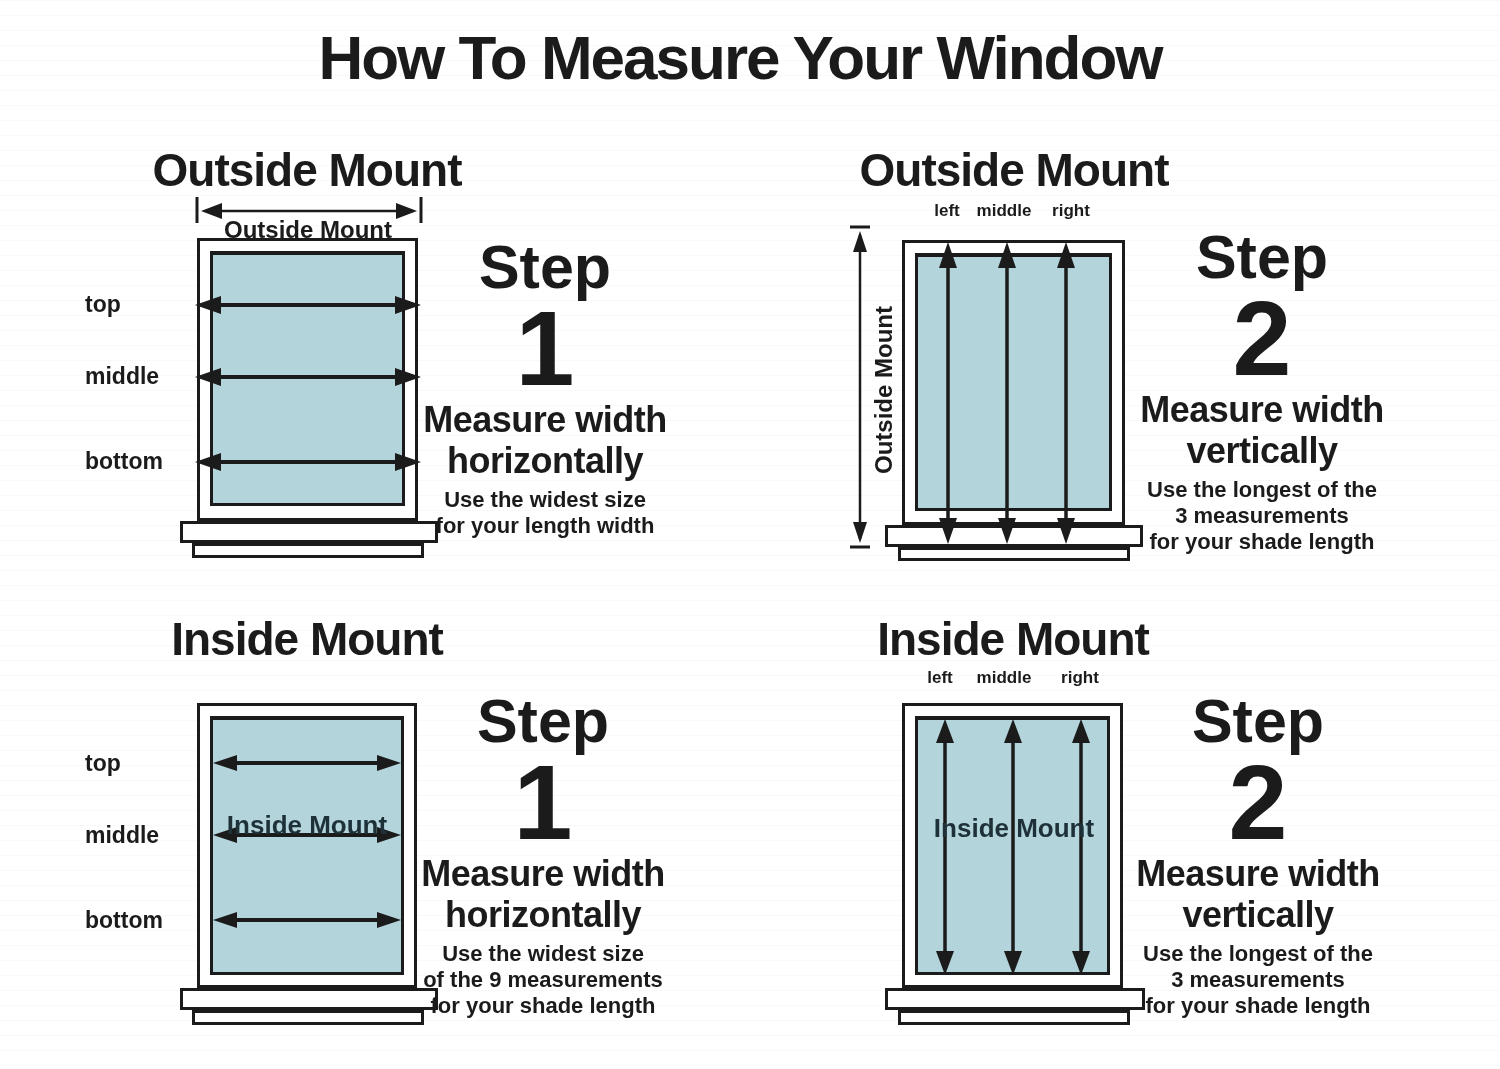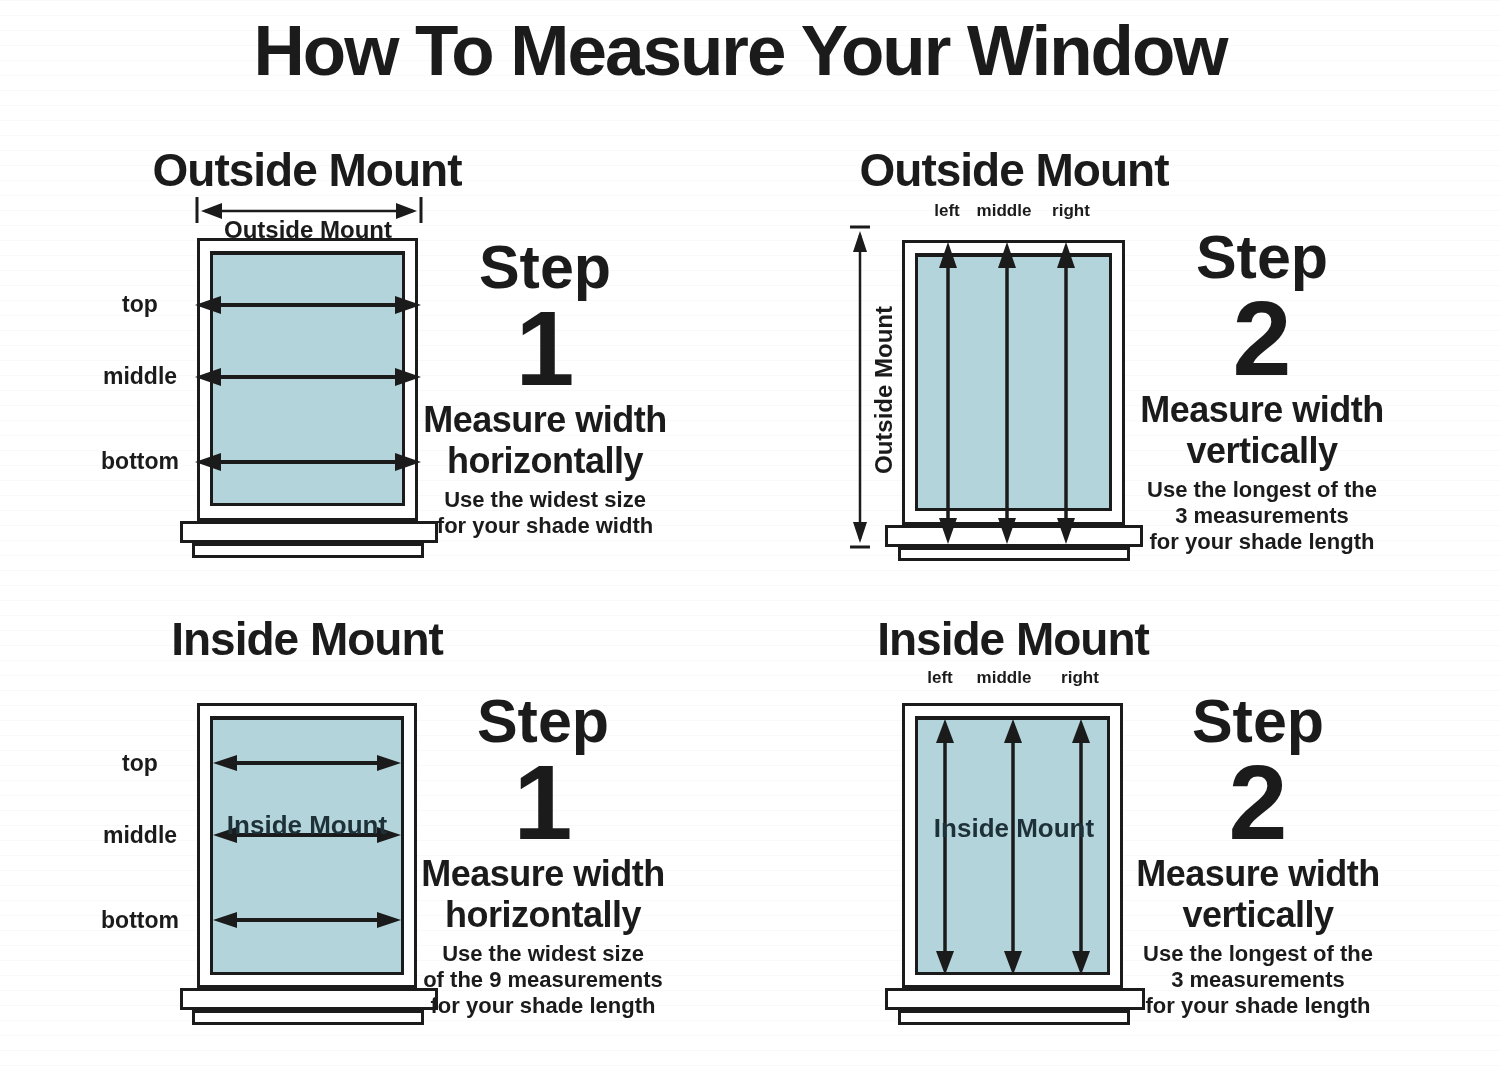--- a/index.html
+++ b/index.html
@@ -5,30 +5,30 @@
   :root{ --ink:#1b1b1b; --pane:#b3d4db; }
   *{ margin:0; padding:0; box-sizing:border-box; }
   html,body{ background:#fff; }
   .page{
     position:relative; width:1500px; height:1069px; overflow:hidden;
     background:#ffffff;
     background-image:repeating-linear-gradient(180deg, rgba(0,0,0,0.022) 0px, rgba(0,0,0,0.022) 1px, transparent 1px, transparent 15px);
     font-family:"Liberation Sans", sans-serif; color:var(--ink);
   }
   .title{
-    position:absolute; left:740px; top:10px; transform:translateX(-50%);
-    font-size:71px; font-weight:bold; letter-spacing:-2px; white-space:nowrap;
+    position:absolute; left:740px; top:22px; transform:translateX(-50%);
+    font-size:62px; font-weight:bold; letter-spacing:-2px; white-space:nowrap;
   }
   .q-heading{
     position:absolute; transform:translateX(-50%);
     font-size:46px; font-weight:bold; letter-spacing:-1px; white-space:nowrap;
   }
   .small-label{ position:absolute; font-weight:bold; font-size:17px; white-space:nowrap; }
   .center-x{ transform:translateX(-50%); }
-  .row-label{ position:absolute; width:110px; text-align:center; font-weight:bold; font-size:23px; }
+  .row-label{ position:absolute; width:110px; font-weight:bold; font-size:23px; }
   .window{ position:absolute; background:#fff; border:3px solid var(--ink); z-index:1; }
   .pane{ position:absolute; left:10px; top:10px; background:var(--pane);
          border:3px solid var(--ink); border-top-width:4px; }
   .sill{ position:absolute; background:#fff; border:3px solid var(--ink); z-index:2; }
   .arrow-svg{ position:absolute; z-index:5; }
   .arrow-svg line{ stroke:var(--ink); }
   .arrow-svg polygon{ fill:var(--ink); }
   .pane-label{
     position:absolute; transform:translateX(-50%); z-index:6;
     font-weight:bold; font-size:26px; white-space:nowrap; color:#1e3138;
@@ -91,21 +91,21 @@
     <div class="sill" style="left:180px; top:521px; width:258px; height:22px;"></div>
     <div class="sill" style="left:192px; top:543px; width:232px; height:15px;"></div>
 
     <div class="step" style="left:545px; top:237px;">
       <div class="label">Step</div>
       <div class="num">1</div>
       <div class="line">Measure width</div>
       <div class="line">horizontally</div>
       <div class="notes">
         <div class="note">Use the widest size</div>
-        <div class="note">for your shade width</div>
+        <div class="note">for your length width</div>
       </div>
     </div>
   </div>
 
   <div>
     <div class="q-heading" style="left:1014px; top:143px;">Outside Mount</div>
 
     <div class="small-label center-x" style="left:947px; top:201px;">left</div>
     <div class="small-label center-x" style="left:1004px; top:201px;">middle</div>
     <div class="small-label center-x" style="left:1071px; top:201px;">right</div>

